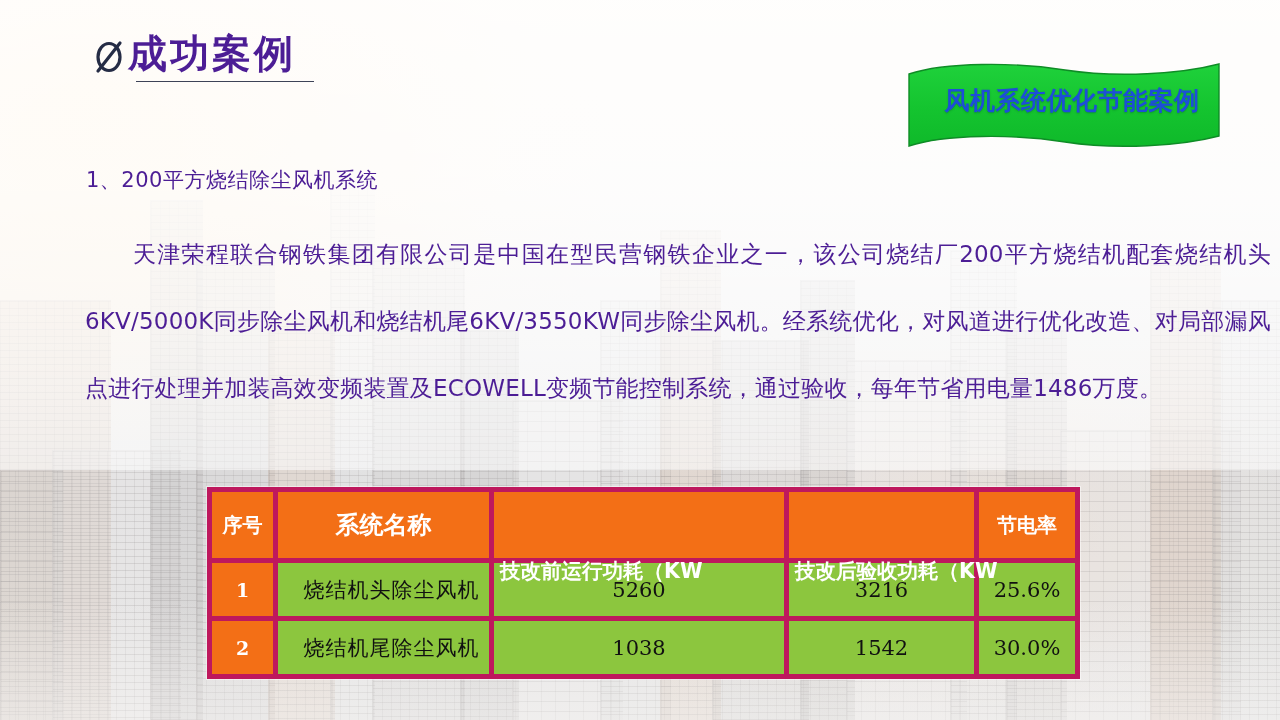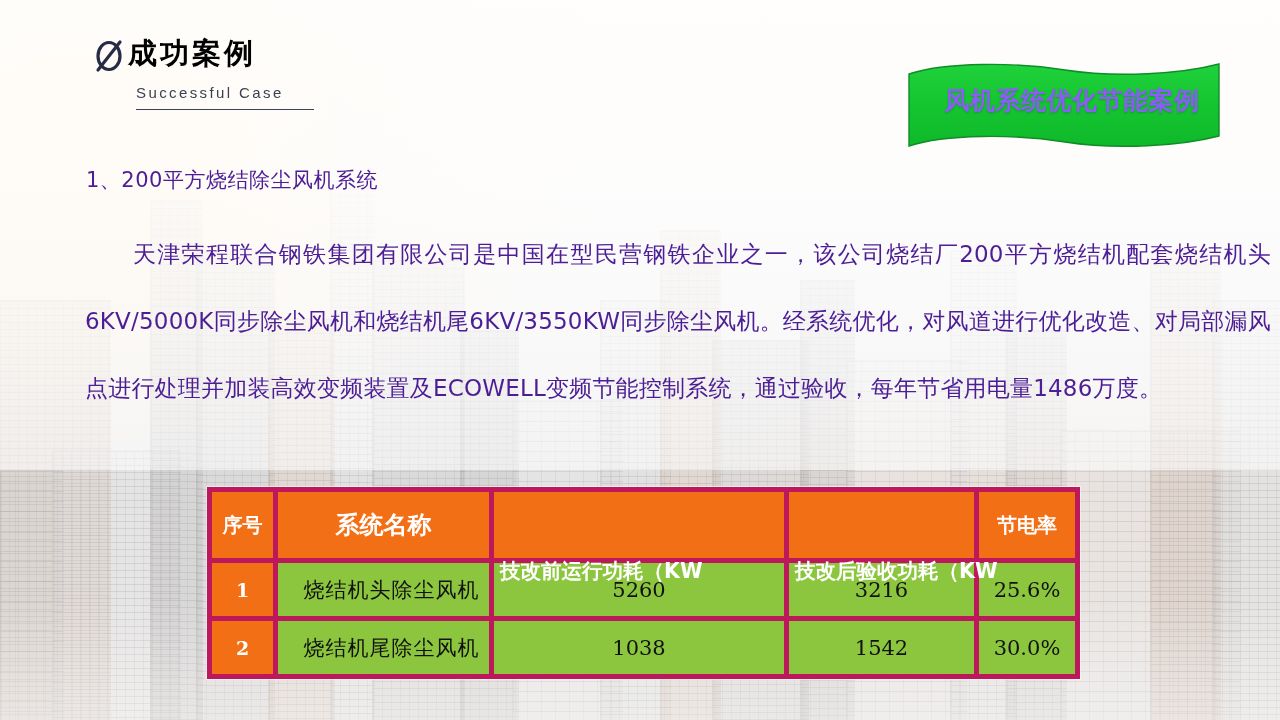--- a/index.html
+++ b/index.html
@@ -105,23 +105,23 @@
     gap: 2px;
   }
   .title-mark {
     width: 34px; height: 38px;
     flex: 0 0 auto;
     position: relative;
     top: 2px;
   }
   .title-cn {
     font-family: "DejaVu Sans", "Liberation Sans", sans-serif;
-    font-size: 29px;
+    font-size: 39px;
     font-weight: bold;
-    color: #000000;
+    color: #4c1d95;
     letter-spacing: 3px;
     line-height: 1;
   }
   .title-en {
     margin-left: 44px;
     margin-top: 12px;
     font-family: "Liberation Sans", sans-serif;
     font-size: 15px;
     letter-spacing: 2.4px;
     color: #3a4154;
@@ -144,21 +144,21 @@
   }
   .ribbon svg { display:block; width:100%; height:100%; }
   .ribbon-text {
     position: absolute;
     left: 16px; right: 0;
     top: 26px;
     text-align: center;
     font-family: "DejaVu Sans", "Liberation Sans", sans-serif;
     font-size: 25px;
     font-weight: bold;
-    color: #8b5cf6;
+    color: #1d4ed8;
     letter-spacing: 0.5px;
     text-shadow: 0 1px 2px rgba(0,90,30,0.35);
     pointer-events: none;
   }
 
   
   .body-copy {
     position: absolute;
     left: 86px;
     top: 168px;
@@ -333,21 +333,20 @@
   <div class="title-block">
     <div class="title-row">
       <span class="title-mark">
         <svg viewBox="0 0 34 38" xmlns="http://www.w3.org/2000/svg">
           <ellipse cx="17" cy="20" rx="11" ry="13.5" fill="none" stroke="#252c45" stroke-width="3.2"></ellipse>
           <line x1="28" y1="6" x2="6" y2="34" stroke="#252c45" stroke-width="3.2" stroke-linecap="round"></line>
         </svg>
       </span>
       <span class="title-cn">成功案例</span>
     </div>
-    <div class="title-en">Successful Case</div>
     <div class="title-rule"></div>
   </div>
 
   <div class="ribbon">
     <svg viewBox="0 0 318 94" preserveAspectRatio="none" xmlns="http://www.w3.org/2000/svg">
       <defs>
         <linearGradient id="ribgrad" x1="0" y1="0" x2="0" y2="1">
           <stop offset="0%" stop-color="#1fd13b"></stop>
           <stop offset="55%" stop-color="#14c42f"></stop>
           <stop offset="100%" stop-color="#0fb92a"></stop>

